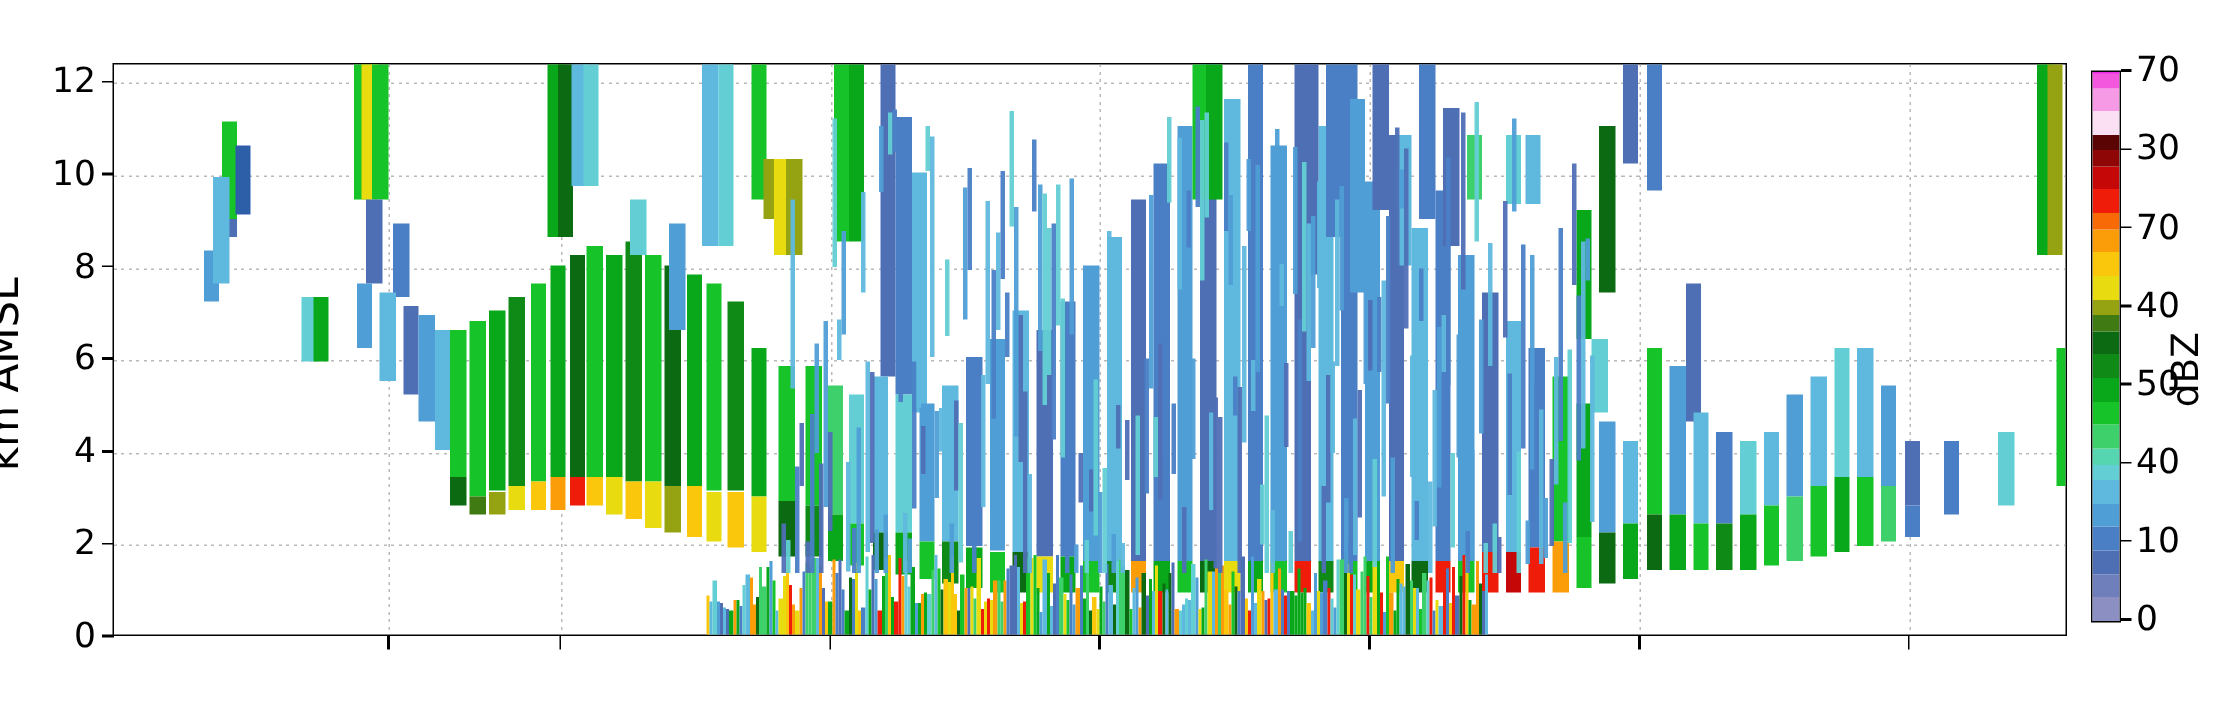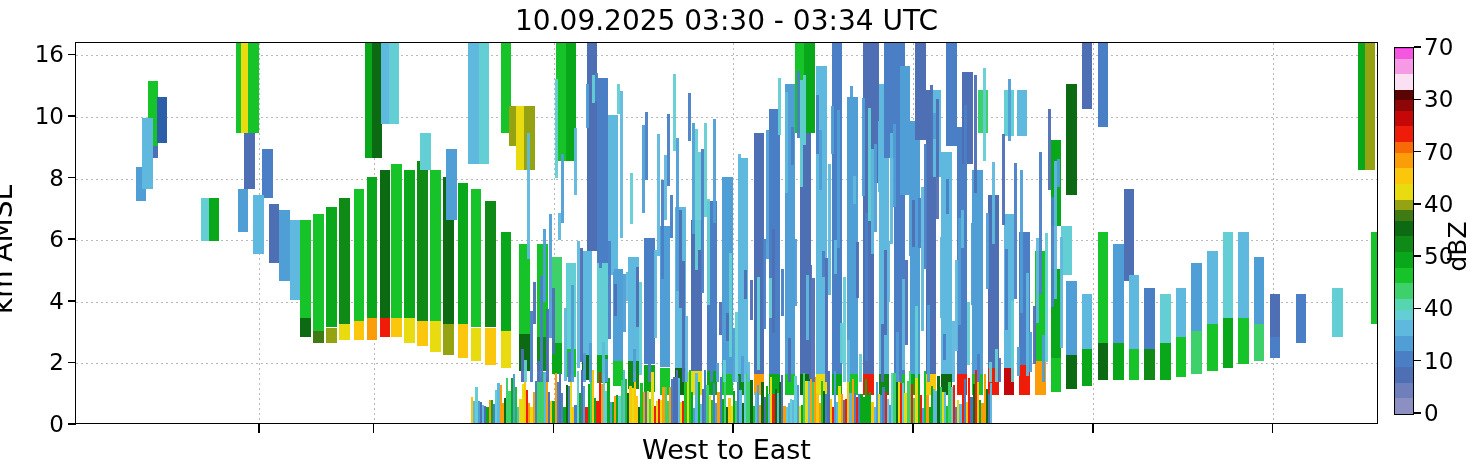--- a/index.html
+++ b/index.html
@@ -43,24 +43,22 @@
   .ctick{position:absolute;left:1414px;width:7px;height:1.6px;background:#000;}
   .clab{position:absolute;left:1424px;font-size:23px;transform:translateY(-50%);}
   #cbar-title{position:absolute;left:1432px;top:232px;font-size:25px;
               transform:rotate(-90deg);transform-origin:center;}
 </style>
 </head>
 <body>
 
 <div id="root">
 
-  <div class="txt" id="main-title">10.09.2025 03:30 - 03:34 UTC</div>
 
   <div id="ylabel-title">km AMSL</div>
-  <div id="xlabel-title">West to East</div>
 
   <div id="plot-frame">
     <div id="grid-layer">
         <div class="gl-h" style="top: 320.4px;"></div>
         <div class="gl-h" style="top: 258.8px;"></div>
         <div class="gl-h" style="top: 197.2px;"></div>
         <div class="gl-h" style="top: 135.5px;"></div>
         <div class="gl-h" style="top: 73.9px;"></div>
         <div class="gl-h" style="top: 12.3px;"></div>
         <div class="gl-v" style="left: 183.1px;"></div>
@@ -923,21 +921,21 @@
       <div class="ylab" style="top: 362.4px;">2</div>
       <div class="ytick" style="top: 300px;"></div>
       <div class="ylab" style="top: 300.8px;">4</div>
       <div class="ytick" style="top: 238.4px;"></div>
       <div class="ylab" style="top: 239.2px;">6</div>
       <div class="ytick" style="top: 176.7px;"></div>
       <div class="ylab" style="top: 177.5px;">8</div>
       <div class="ytick" style="top: 115.1px;"></div>
       <div class="ylab" style="top: 115.9px;">10</div>
       <div class="ytick" style="top: 53.5px;"></div>
-      <div class="ylab" style="top: 54.3px;">16</div>
+      <div class="ylab" style="top: 54.3px;">12</div>
       <div class="xtick" style="left: 258.1px;"></div>
       <div class="xtick" style="left: 372.7px;"></div>
       <div class="xtick" style="left: 552.5px;"></div>
       <div class="xtick" style="left: 732.4px;"></div>
       <div class="xtick" style="left: 912.2px;"></div>
       <div class="xtick" style="left: 1092px;"></div>
       <div class="xtick" style="left: 1271.8px;"></div>
     </div>
 
   <div id="cbar-box">

